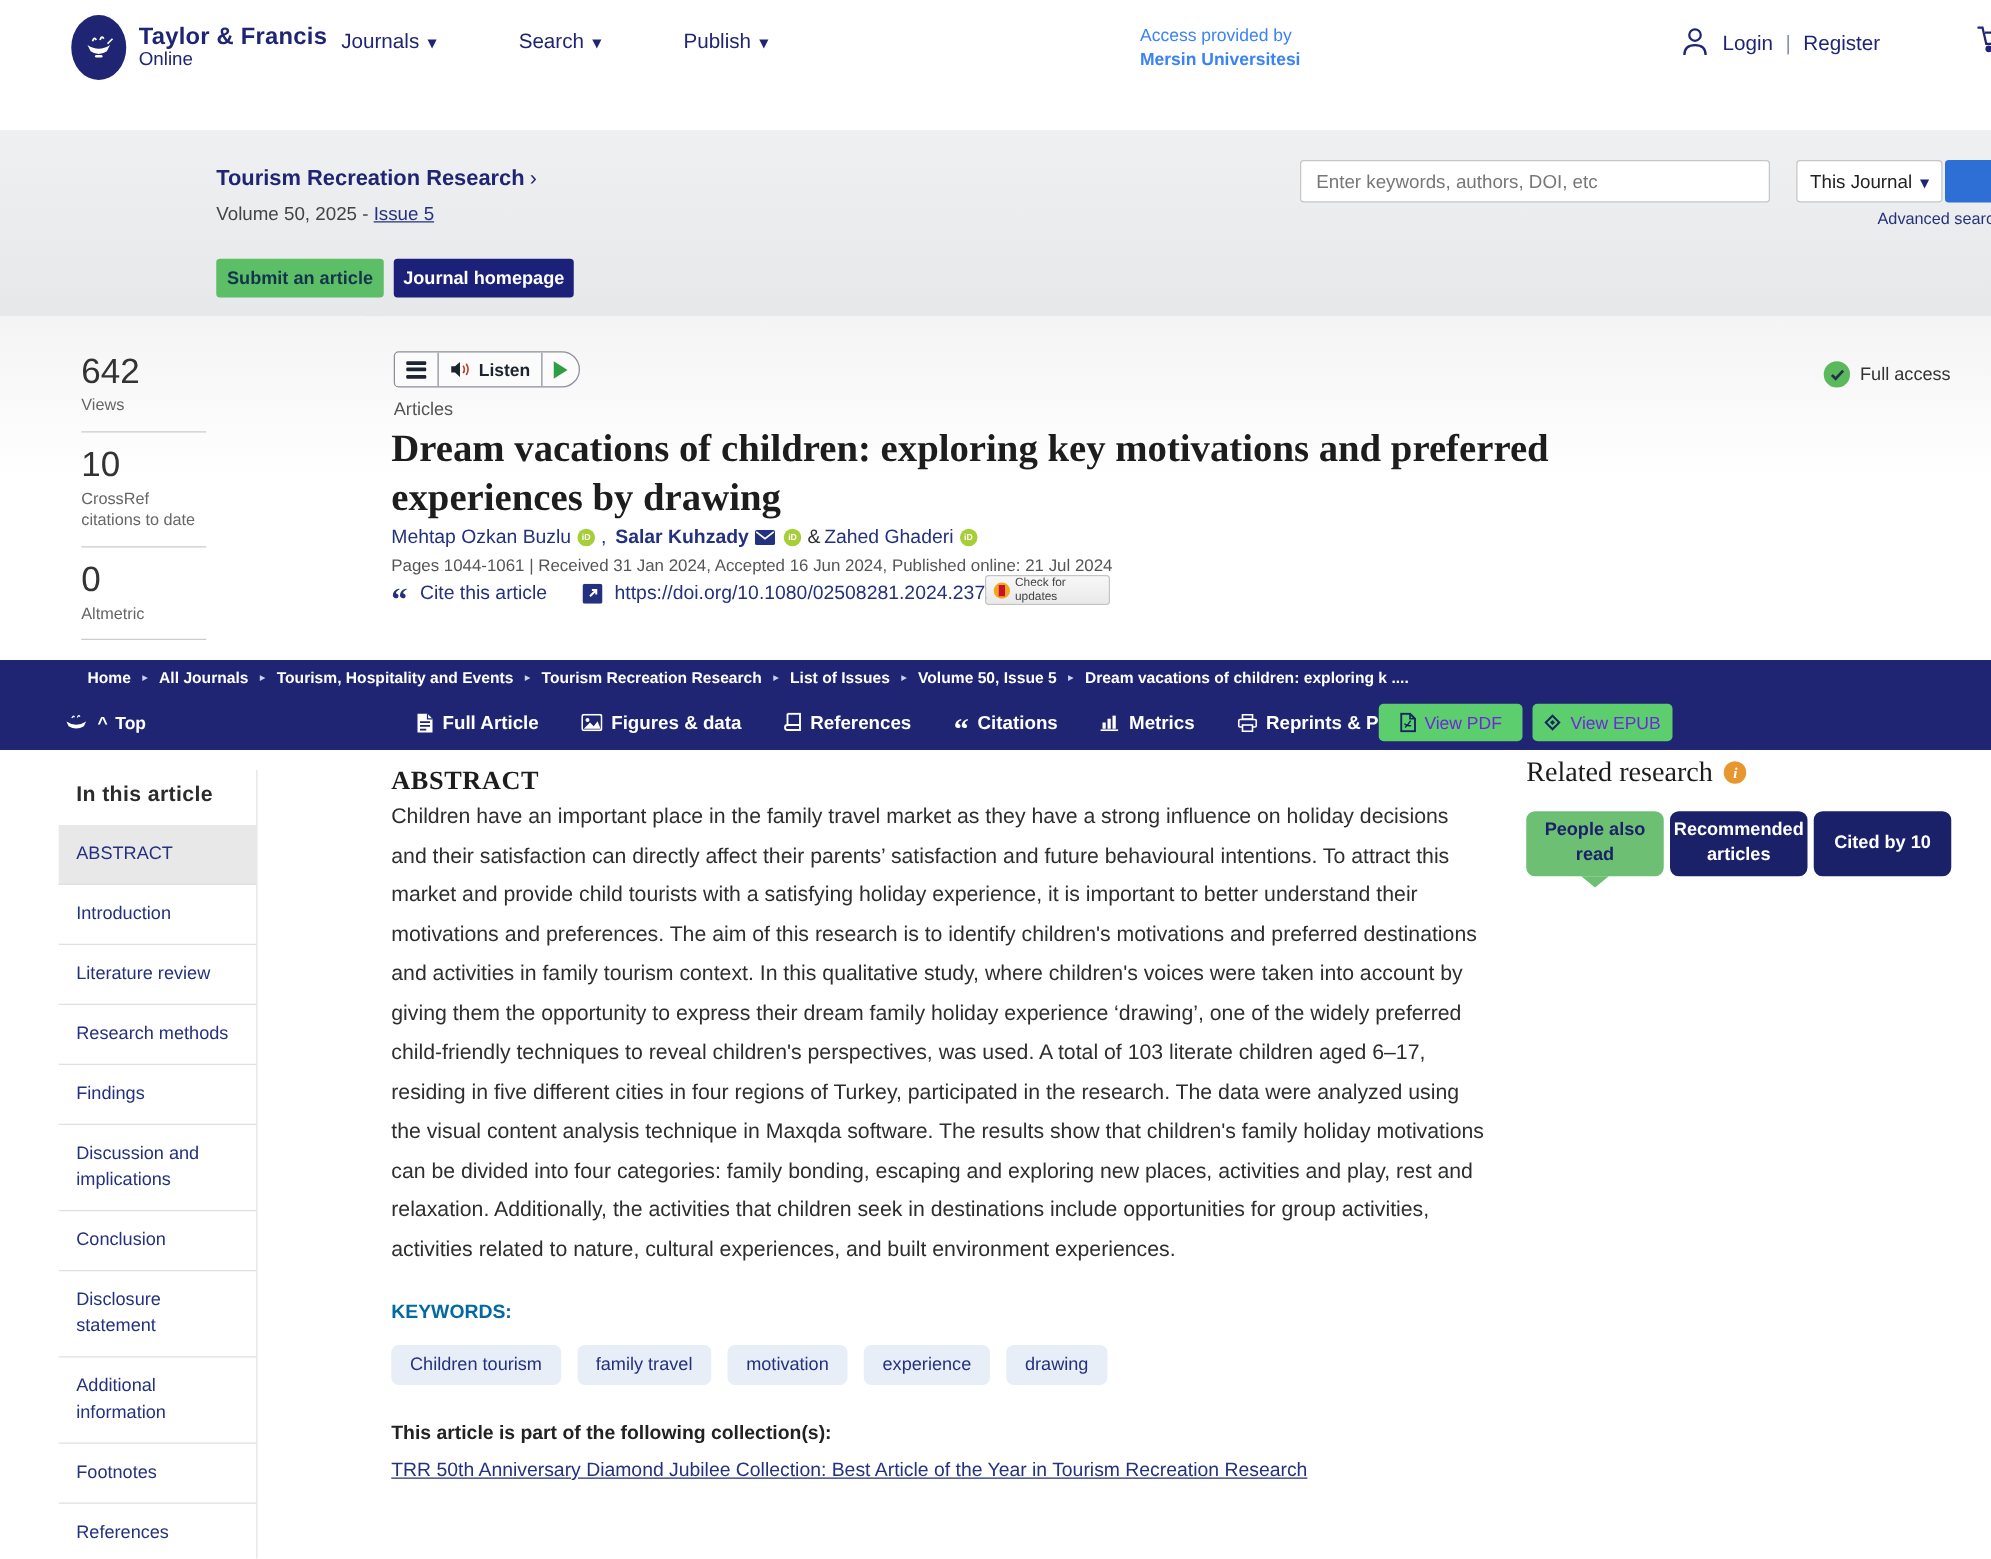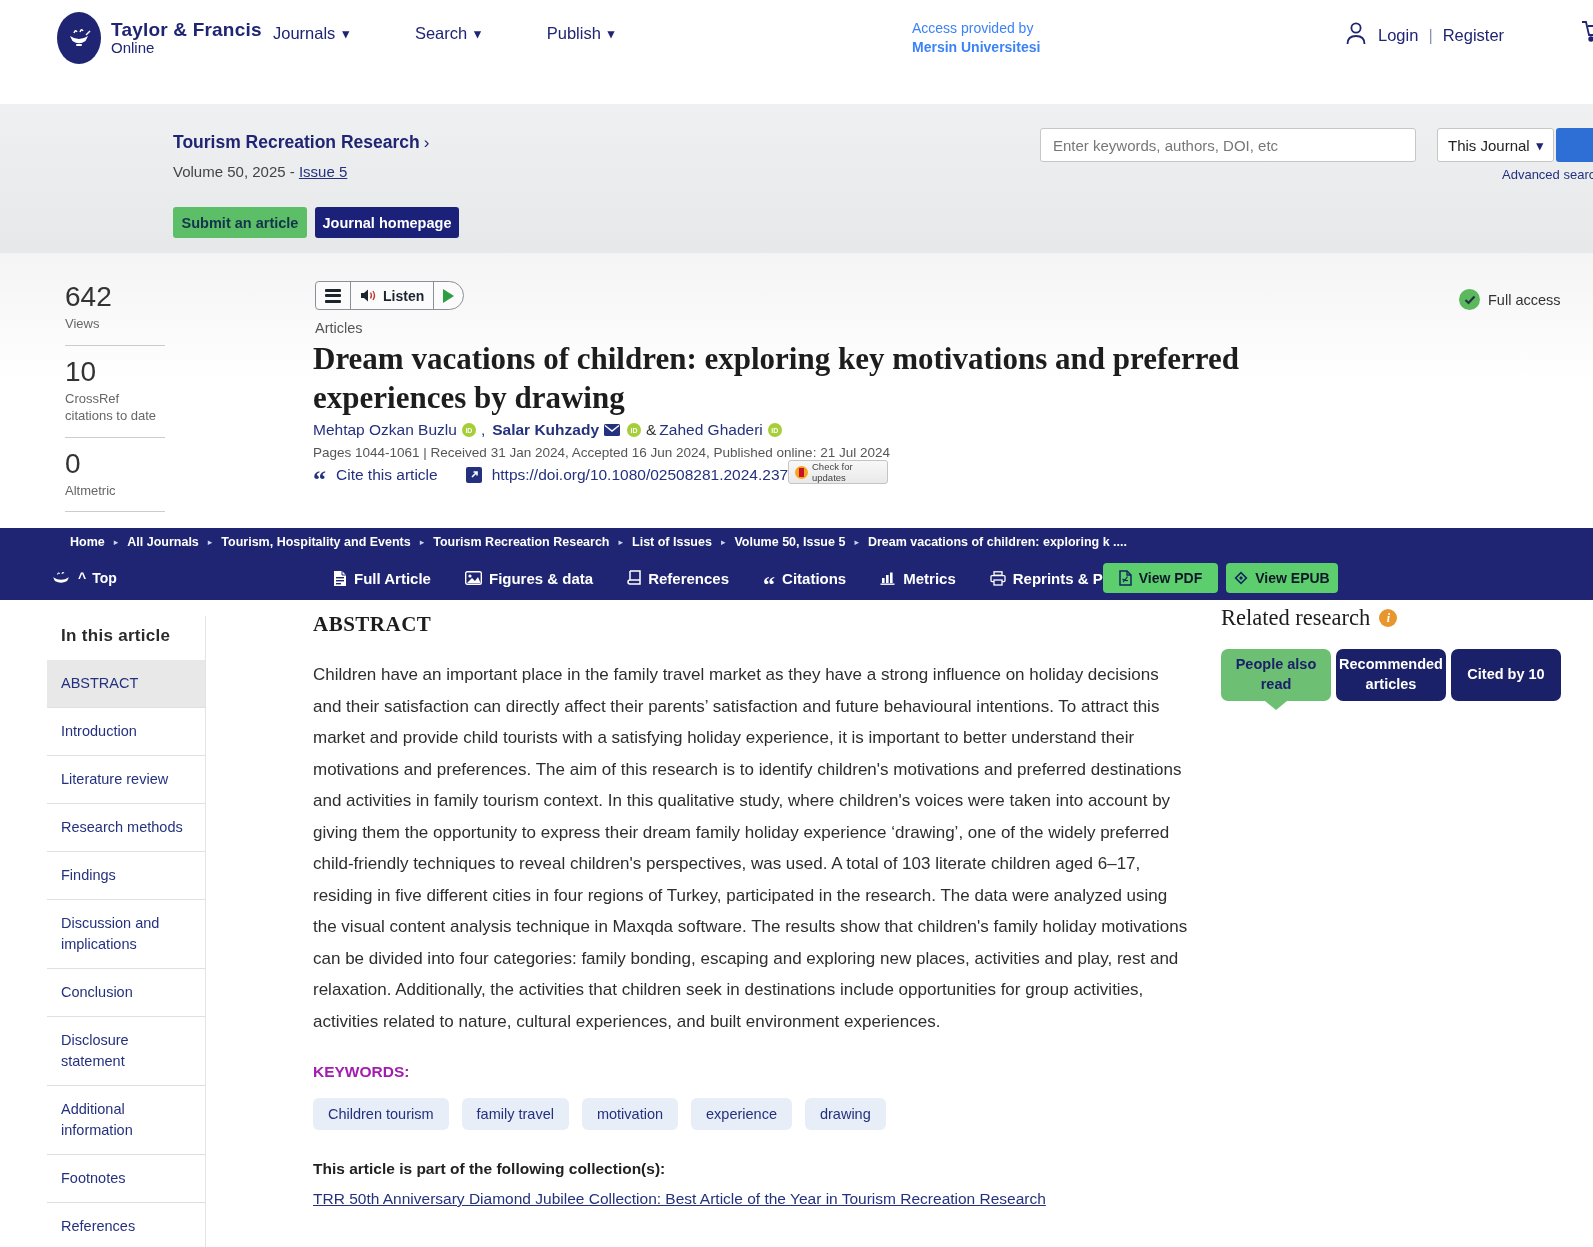--- a/index.html
+++ b/index.html
@@ -84,34 +84,34 @@
   .crumbs{position:absolute;left:70px;top:0;height:28px;display:flex;align-items:center;gap:9px;font-size:12.5px;color:#fff;}
   .crumbs .crumb{cursor:pointer;font-weight:bold;white-space:nowrap;}
   .crumbs .sep{font-size:9px;color:#cdd2f0;}
   .crumb-last{font-weight:bold;}
   .artnav{position:absolute;left:0;top:28px;width:1593px;height:44px;display:flex;align-items:center;}
   .top-link{position:absolute;left:50px;display:flex;align-items:center;gap:6px;color:#fff;font-size:14px;font-weight:bold;cursor:pointer;}
   .tabs{position:absolute;left:333px;display:flex;gap:34px;align-items:center;}
   .tab{display:flex;align-items:center;gap:7px;color:#fff;font-size:15px;font-weight:bold;cursor:pointer;white-space:nowrap;}
   .tab svg{flex:none;}
   .tab .wq{font-family:"Liberation Serif",serif;font-size:24px;line-height:10px;position:relative;top:6px;}
-  .nav-btn{position:absolute;top:7px;height:30px;border-radius:4px;background:#5cce6d;color:#0f172a;font-size:14px;font-weight:bold;display:flex;align-items:center;justify-content:center;gap:7px;cursor:pointer;}
+  .nav-btn{position:absolute;top:7px;height:30px;border-radius:4px;background:#5cce6d;color:#6d28d9;font-size:14px;font-weight:normal;display:flex;align-items:center;justify-content:center;gap:7px;cursor:pointer;}
   .btn-pdf{left:1103px;width:115px;}
   .btn-epub{left:1226px;width:112px;}
   .fullarticle-pointer{position:absolute;left:361px;top:72px;width:0;height:0;border-left:12px solid transparent;border-right:12px solid transparent;border-top:10px solid #1f2572;}
   
   .content{position:absolute;left:0;top:600px;width:1593px;height:647px;background:#fff;}
   .side{position:absolute;left:47px;top:16px;width:158px;border-right:1px solid #e3e3e3;padding-right:0;height:631px;}
   .side-heading{font-size:17px;color:#2b2b2b;font-weight:bold;padding:10px 12px 14px 14px;letter-spacing:.3px;}
   .side-item{font-size:14.5px;color:#24317e;padding:13px 12px 13px 14px;border-bottom:1px solid #e0e0e0;cursor:pointer;line-height:1.45;}
   .side-item.active{background:#e8e8e8;font-weight:500;}
   .main-col{position:absolute;left:313px;top:0;width:875px;}
   .abs-heading{font-family:"Liberation Serif",serif;font-weight:bold;font-size:21px;color:#1d1d1d;margin-top:12px;letter-spacing:.5px;}
-  .abs-text{margin-top:22px;font-size:17px;line-height:31.5px;color:#2e2e2e;}
-  .kw-label{margin-top:26px;font-size:15.5px;font-weight:bold;color:#a21caf;}
+  .abs-text{font-size:17px;line-height:31.5px;color:#2e2e2e;}
+  .kw-label{margin-top:26px;font-size:15.5px;font-weight:bold;color:#0369a1;}
   .kw-row{margin-top:17px;display:flex;gap:13px;}
   .pill{background:#e7eef7;border-radius:6px;height:32px;display:flex;align-items:center;padding:0 15px;font-size:14.5px;color:#24317e;cursor:pointer;}
   .coll-label{margin-top:30px;font-size:15.5px;font-weight:bold;color:#222;}
   .coll-link{margin-top:12px;font-size:15.5px;color:#24317e;text-decoration:underline;cursor:pointer;width:760px;}
   .related{position:absolute;left:1221px;top:0;width:350px;}
   .rel-heading{font-family:"Liberation Serif",serif;font-size:22.5px;color:#1d1d1d;display:flex;align-items:center;gap:9px;margin-top:5px;}
   .info-dot{width:18px;height:18px;border-radius:50%;background:#e8962e;color:#fff;font-family:"Liberation Serif",serif;font-style:italic;font-weight:bold;font-size:12px;display:flex;align-items:center;justify-content:center;cursor:pointer;}
   .rel-tabs{margin-top:18px;display:flex;gap:5px;position:relative;}
   .rel-tab{width:110px;height:52px;border-radius:7px;display:flex;align-items:center;justify-content:center;text-align:center;font-size:14.5px;font-weight:bold;line-height:1.35;cursor:pointer;padding:0 4px;box-sizing:border-box;}
   .rel-tab.active{background:#6cbf73;color:#1b2168;}

